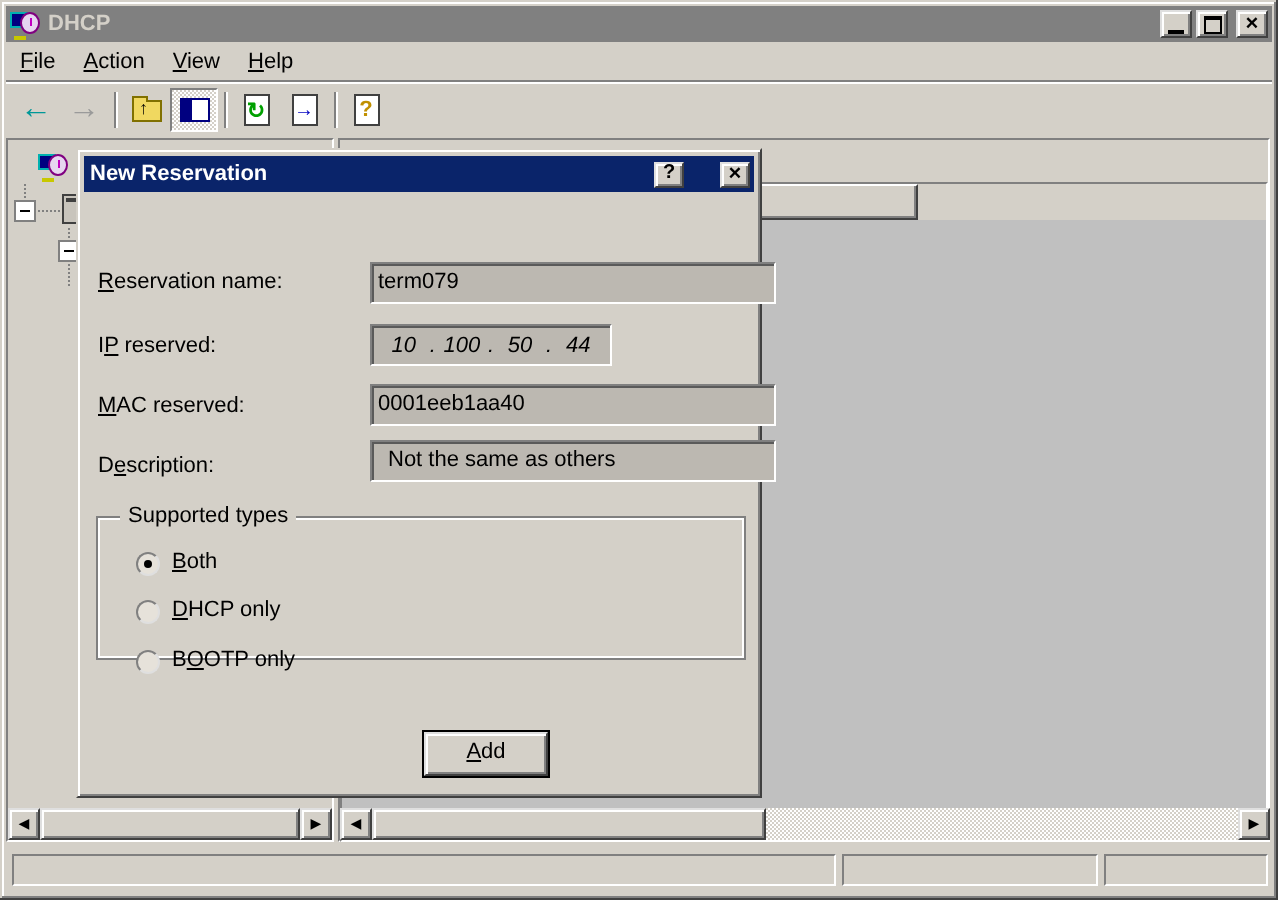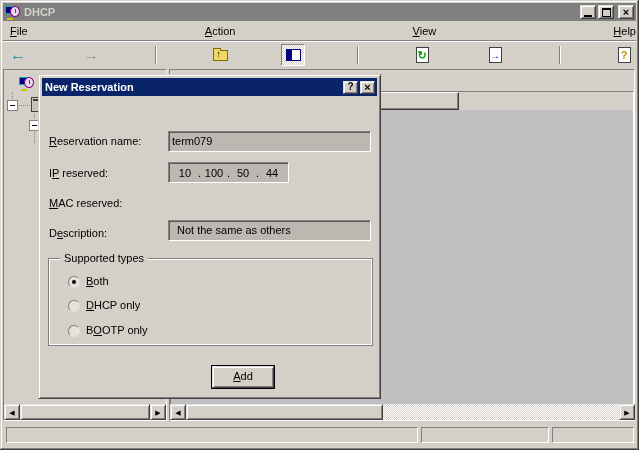--- a/index.html
+++ b/index.html
@@ -1,36 +1,36 @@
 <!DOCTYPE html>
 <html><head>
 <meta charset="utf-8">
 <style>
   html,body{margin:0;padding:0;background:#9c9c9c;}
   *{box-sizing:border-box;font-family:"Liberation Sans",sans-serif;}
   #window{position:relative;width:639px;height:450px;background:#d4d0c8;
     box-shadow:inset -1px -1px 0 #404040, inset 1px 1px 0 #d4d0c8,
                inset -2px -2px 0 #808080, inset 2px 2px 0 #ffffff;
     overflow:hidden;font-size:11px;color:#000;}
-  .abs{position:absolute;justify-content:space-between;}
+  .abs{position:absolute;}
   
   .raised{background:#d4d0c8;border:1px solid;border-color:#dfdfdf #404040 #404040 #dfdfdf;
           box-shadow:inset 1px 1px 0 #fff, inset -1px -1px 0 #808080;}
   .sunken1{border:1px solid;border-color:#808080 #fff #fff #808080;}
   .field{background:#bcb8b1;border:1px solid;border-color:#808080 #fff #fff #808080;
-         box-shadow:inset 1px 1px 0 #5a5a5a;line-height:18px;padding-left:3px;}
+         box-shadow:inset 1px 1px 0 #5a5a5a;line-height:18px;padding-left:3px;margin-left:17px;}
   .u{text-decoration:underline;}
   
   #titlebar{left:3px;top:3px;width:633px;height:18px;background:#808080;display:flex;align-items:center;}
   #titlebar .title{color:#d4d0c8;font-weight:bold;margin-left:3px;}
   .cap-btn{width:16px;height:14px;display:flex;align-items:center;justify-content:center;
            font-weight:bold;font-size:10px;line-height:10px;}
   
   #menubar{left:3px;top:21px;width:633px;height:19px;display:flex;align-items:center;}
-  .menu-item{margin-left:24px;}
+  .menu-item{margin-left:14px;}
   .menu-item:first-child{margin-left:7px;}
   #toolbar{left:3px;top:40px;width:633px;height:29px;border-top:1px solid #808080;
            box-shadow:inset 0 1px 0 #fff;display:flex;align-items:center;}
   .tb-sep{width:1px;height:18px;background:#808080;box-shadow:1px 0 0 #fff;margin:0 3px;}
   .tb-btn{width:24px;height:22px;display:flex;align-items:center;justify-content:center;position:relative;}
   .checker{background-image:linear-gradient(45deg,#fff 25%,transparent 25%,transparent 75%,#fff 75%),
                             linear-gradient(45deg,#fff 25%,transparent 25%,transparent 75%,#fff 75%);
            background-color:#d4d0c8;background-size:2px 2px;background-position:0 0,1px 1px;}
   .pressed{border:1px solid;border-color:#808080 #fff #fff #808080;}
   .arrow-glyph{font-size:16px;font-weight:bold;line-height:16px;}
@@ -64,32 +64,32 @@
   .sb{display:flex;background:#d4d0c8;}
   .sb-btn{width:16px;height:16px;display:flex;align-items:center;justify-content:center;
           font-size:7px;line-height:7px;color:#000;flex:0 0 16px;}
   
   .status-panel{position:absolute;top:3px;height:16px;border:1px solid;border-color:#808080 #fff #fff #808080;}
   
   #dialog{left:38px;top:74px;width:343px;height:325px;background:#d4d0c8;
           border:1px solid;border-color:#d4d0c8 #404040 #404040 #d4d0c8;
           box-shadow:inset 1px 1px 0 #fff, inset -1px -1px 0 #808080;z-index:10;}
   #dialog-titlebar{position:absolute;left:3px;top:3px;right:3px;height:18px;background:#0a246a;
-                   display:flex;align-items:center;}
+                   display:flex;align-items:center;gap:16px;}
   #dialog-titlebar .title{color:#fff;font-weight:bold;margin-left:3px;flex:1;}
   .radio{position:absolute;width:12px;height:12px;border-radius:50%;background:#e6e2da;
          border:1px solid;border-color:#808080 #dfdfdf #dfdfdf #808080;}
   .radio.checked::after{content:"";position:absolute;left:3px;top:3px;width:4px;height:4px;border-radius:50%;background:#000;}
   .push{background:#d4d0c8;border:1px solid;border-color:#dfdfdf #404040 #404040 #dfdfdf;
         box-shadow:inset 1px 1px 0 #fff, inset -1px -1px 0 #808080;
         text-align:center;line-height:19px;}
   .push.default{outline:1px solid #000;}
   .grp{border:1px solid #808080;box-shadow:inset 0 0 0 1px #fff;}
   .grp-label{position:absolute;top:-7px;left:11px;background:#d4d0c8;padding:0 4px;}
-  .ip-box{display:flex;align-items:center;justify-content:center;}
+  .ip-box{display:flex;align-items:center;justify-content:center;font-style:italic;}
   .ip-box span{display:inline-block;text-align:center;}
   .oct{width:26px;}
 </style>
 </head>
 <body>
 
 <div id="window">
 
   <div class="abs" id="titlebar">
     <span class="icon-dhcp" style="margin-left:2px">
@@ -211,25 +211,26 @@
       <span class="oct">10</span>
         <span>.</span>
         <span class="oct">100</span>
         <span>.</span>
         <span class="oct">50</span>
         <span>.</span>
         <span class="oct">44</span>
     </span>
 
     <span class="abs" style="left:10px;top:122px"><span></span><span class="u">M</span><span>AC reserved:</span></span>
+    <span class="abs field" style="left:129px;top:117px;width:203px;height:21px">0001eeb1aa40</span>
 
     <span class="abs" style="left:10px;top:152px"><span>D</span><span class="u">e</span><span>scription:</span></span>
     <span class="abs field" style="left:129px;top:145px;width:203px;height:21px;padding-left:8px">Not the same as others</span>
 
-    <div class="abs grp" style="left:9px;top:183px;width:325px;height:88px">
+    <div class="abs grp" style="left:9px;top:183px;width:325px;height:72px">
       <span class="grp-label">Supported types</span>
       <span class="radio checked" style="left:19px;top:17px"></span>
       <span class="abs" style="left:37px;top:16px"><span></span><span class="u">B</span><span>oth</span></span>
       <span class="radio" style="left:19px;top:41px"></span>
       <span class="abs" style="left:37px;top:40px"><span></span><span class="u">D</span><span>HCP only</span></span>
       <span class="radio" style="left:19px;top:66px"></span>
       <span class="abs" style="left:37px;top:65px"><span>B</span><span class="u">O</span><span>OTP only</span></span>
     </div>
 
     <span class="abs push default" style="left:173px;top:291px;width:62px;height:22px"><span></span><span class="u">A</span><span>dd</span></span>

